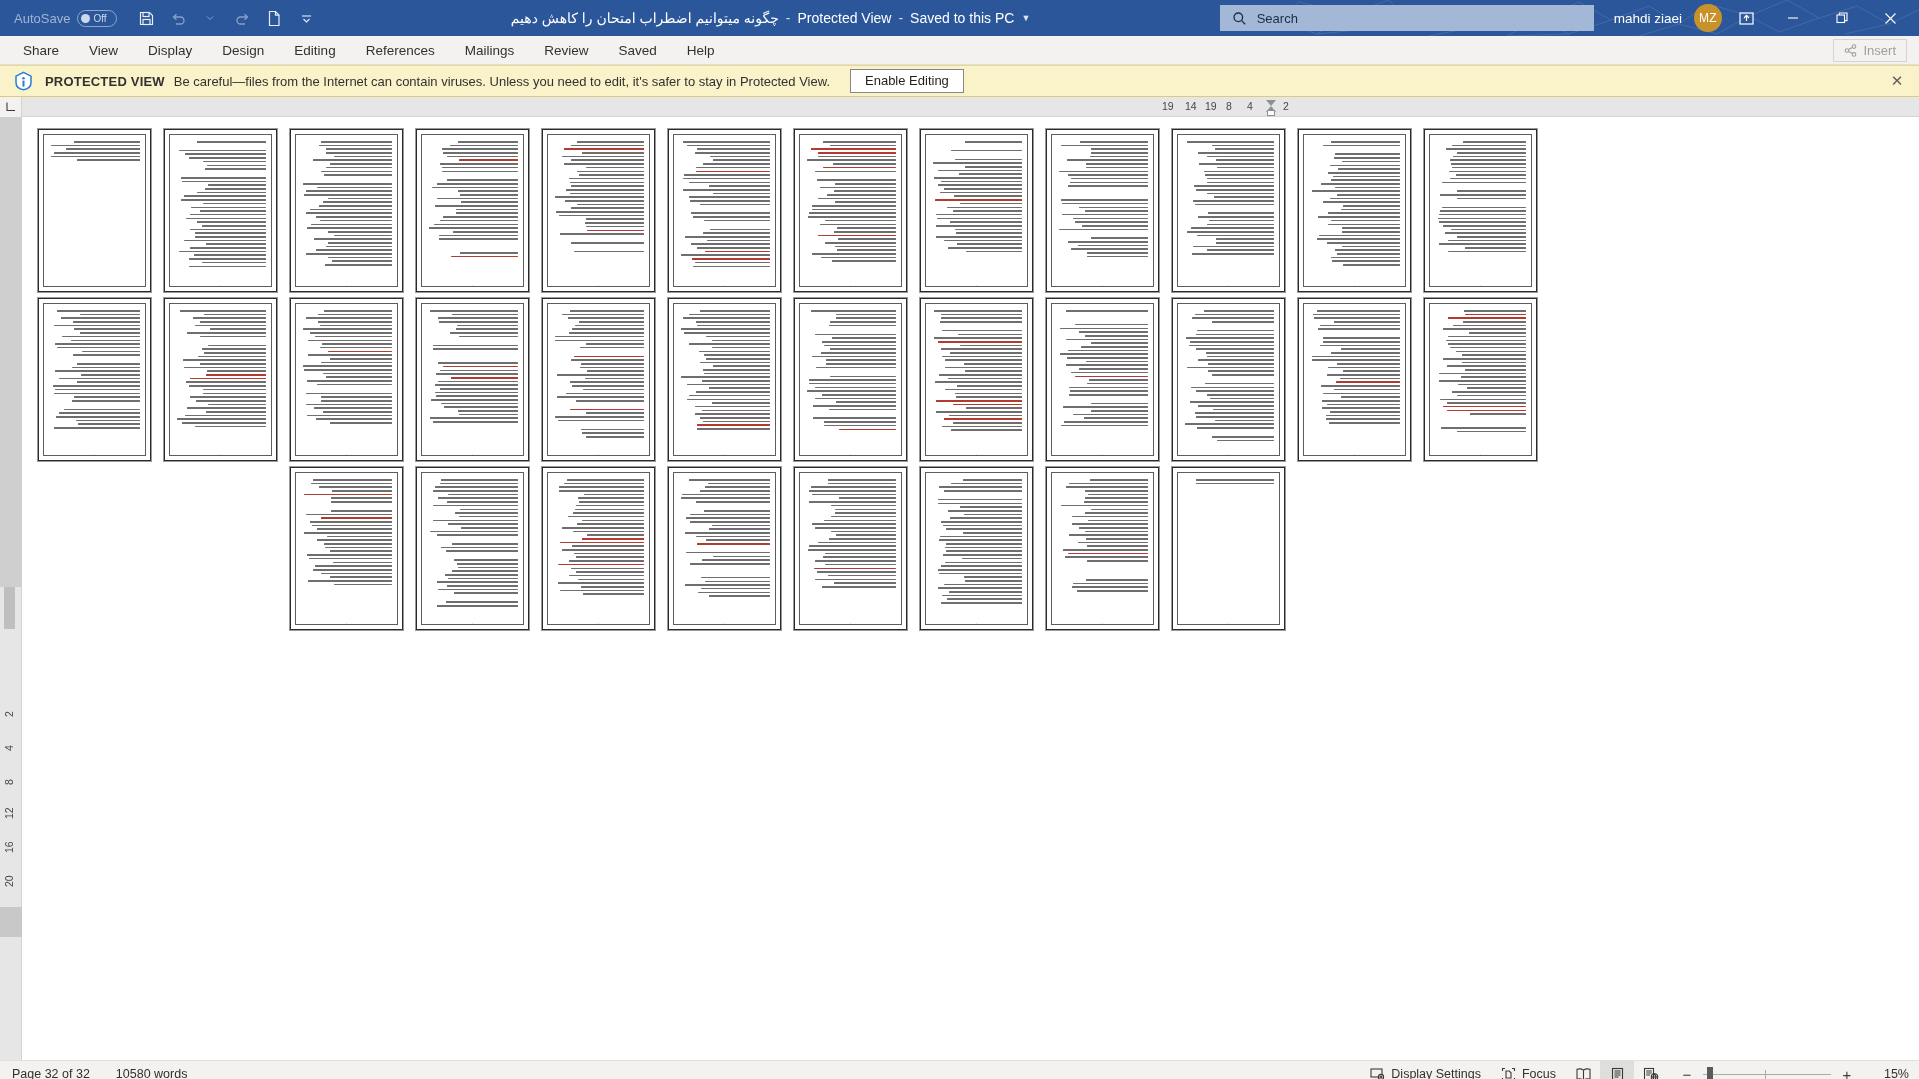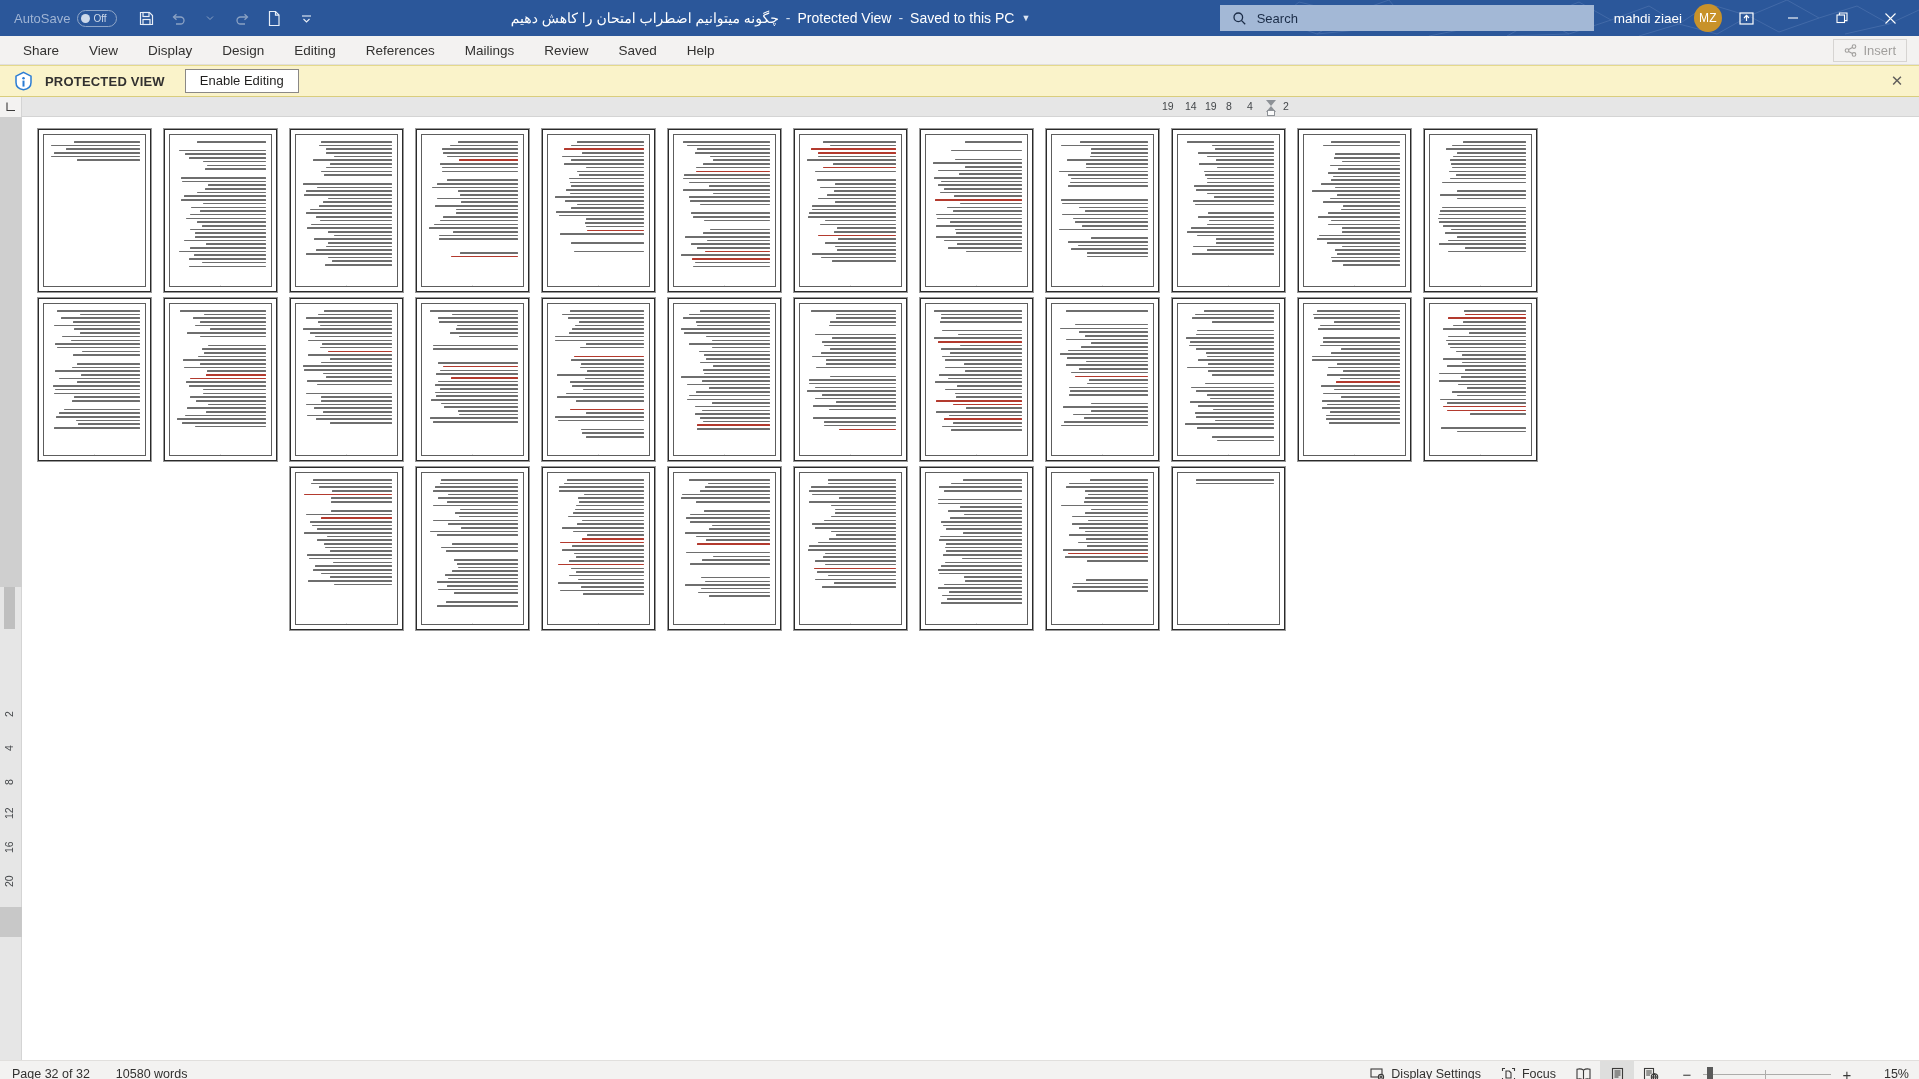--- a/index.html
+++ b/index.html
@@ -364,20 +364,21 @@
 
 <div class="pvbar">
   <span class="pv-icon">
     <svg width="19" height="20" viewBox="0 0 19 20" fill="none">
       <path d="M9.5 1.3 L17 5.2 v6.3 c0 4.2 -3.3 6.6 -7.5 7.2 C5.3 18.1 2 15.7 2 11.5 V5.2 Z" fill="#ffffff" stroke="#2b7cd3" stroke-width="1.5"></path>
       <circle cx="9.5" cy="7.2" r="1.25" fill="#2b7cd3"></circle>
       <rect x="8.5" y="9.6" width="2" height="6" fill="#2b7cd3"></rect>
     </svg>
   </span>
   <span class="pv-strong">PROTECTED VIEW</span>
+  <span class="pv-msg">Be careful—files from the Internet can contain viruses. Unless you need to edit, it's safer to stay in Protected View.</span>
   <span class="enable-btn">Enable Editing</span>
   <span class="pv-close">✕</span>
 </div>
 
 <div class="ruler-h">
   <span class="corner-box">
     <svg width="11" height="11" viewBox="0 0 11 11" fill="none" stroke="#3b3a39" stroke-width="1.1">
       <path d="M2 1.5v8h8"></path>
     </svg>
   </span>

